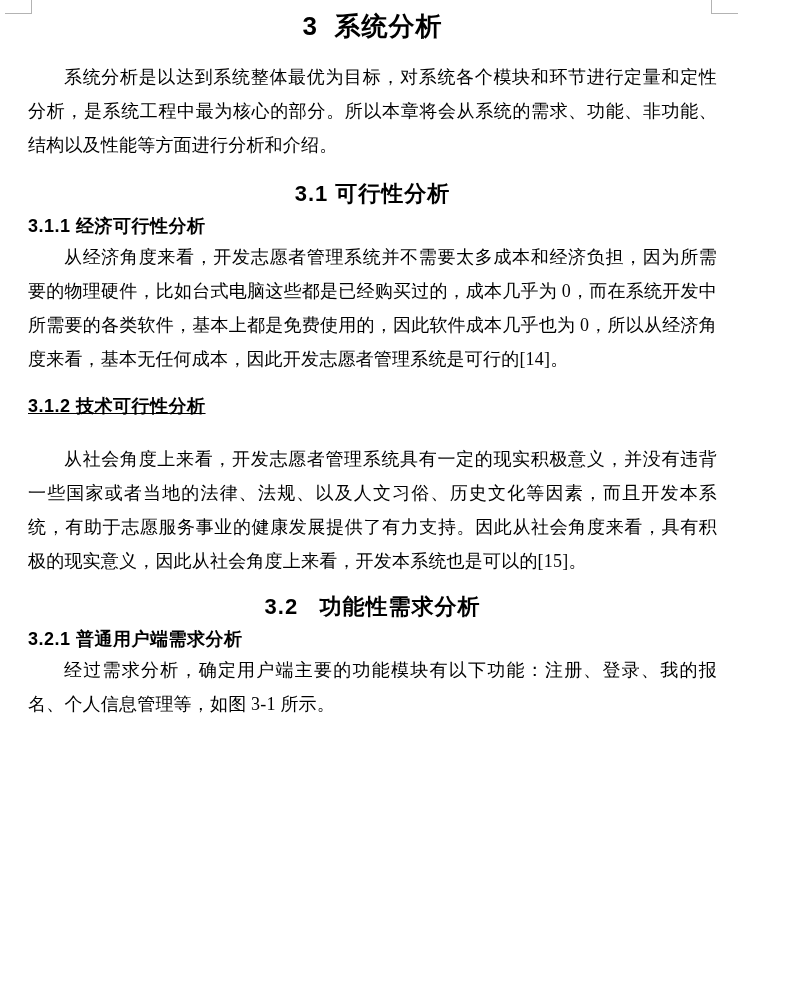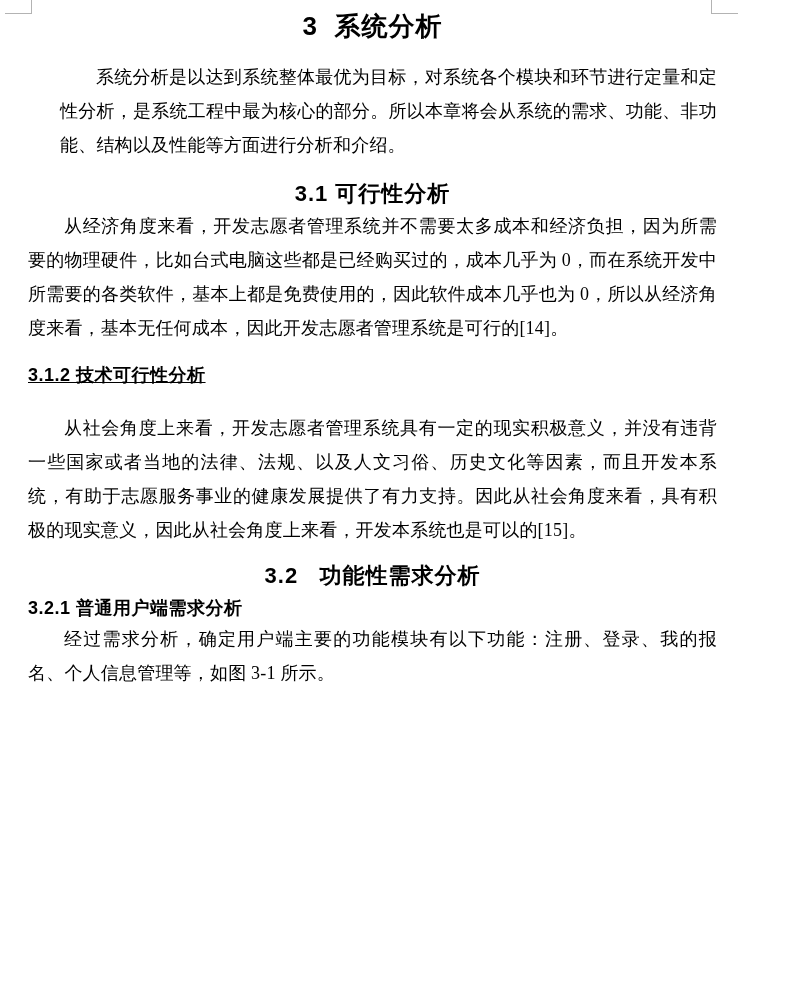--- a/index.html
+++ b/index.html
@@ -42,37 +42,38 @@
   h3.subsec.spaced{margin-top:17px;text-decoration:underline;}
   p.body{
     margin:0;
     font-size:18px;
     line-height:34px;
     text-align:justify;
     text-justify:inter-ideograph;
     text-indent:2em;
     letter-spacing:.2px;
   }
-  p.body.intro{margin-top:14px;margin-left:32px;}
+  p.body.intro{margin-top:14px;}
   p.body.m6{margin-top:22px;}
 </style>
 </head>
 <body>
 
 <div class="page">
 
   <div class="crop-mark tl"></div>
   <div class="crop-mark tr"></div>
 
   <h1 class="doc-title">3  系统分析</h1>
 
   <p class="body intro">系统分析是以达到系统整体最优为目标，对系统各个模块和环节进行定量和定性分析，是系统工程中最为核心的部分。所以本章将会从系统的需求、功能、非功能、结构以及性能等方面进行分析和介绍。</p>
 
   <h2 class="sec">3.1 可行性分析</h2>
 
+  <h3 class="subsec">3.1.1 经济可行性分析</h3>
   <p class="body">从经济角度来看，开发志愿者管理系统并不需要太多成本和经济负担，因为所需要的物理硬件，比如台式电脑这些都是已经购买过的，成本几乎为 0，而在系统开发中所需要的各类软件，基本上都是免费使用的，因此软件成本几乎也为 0，所以从经济角度来看，基本无任何成本，因此开发志愿者管理系统是可行的[14]。</p>
 
   <h3 class="subsec spaced">3.1.2 技术可行性分析</h3>
 
   <p class="body m6">从社会角度上来看，开发志愿者管理系统具有一定的现实积极意义，并没有违背一些国家或者当地的法律、法规、以及人文习俗、历史文化等因素，而且开发本系统，有助于志愿服务事业的健康发展提供了有力支持。因此从社会角度来看，具有积极的现实意义，因此从社会角度上来看，开发本系统也是可以的[15]。</p>
 
   <h2 class="sec sec-32">3.2   功能性需求分析</h2>
 
   <h3 class="subsec">3.2.1 普通用户端需求分析</h3>
   <p class="body">经过需求分析，确定用户端主要的功能模块有以下功能：注册、登录、我的报名、个人信息管理等，如图 3-1 所示。</p>

